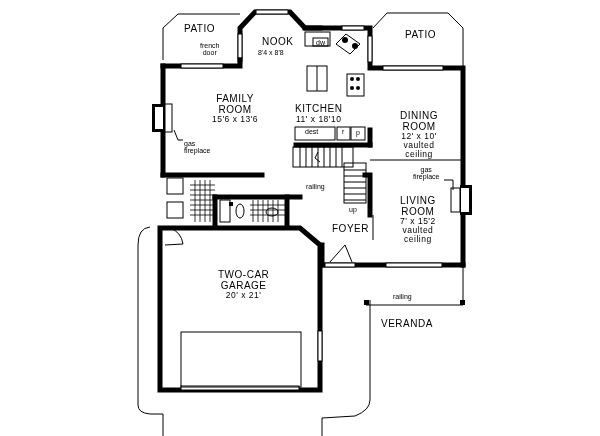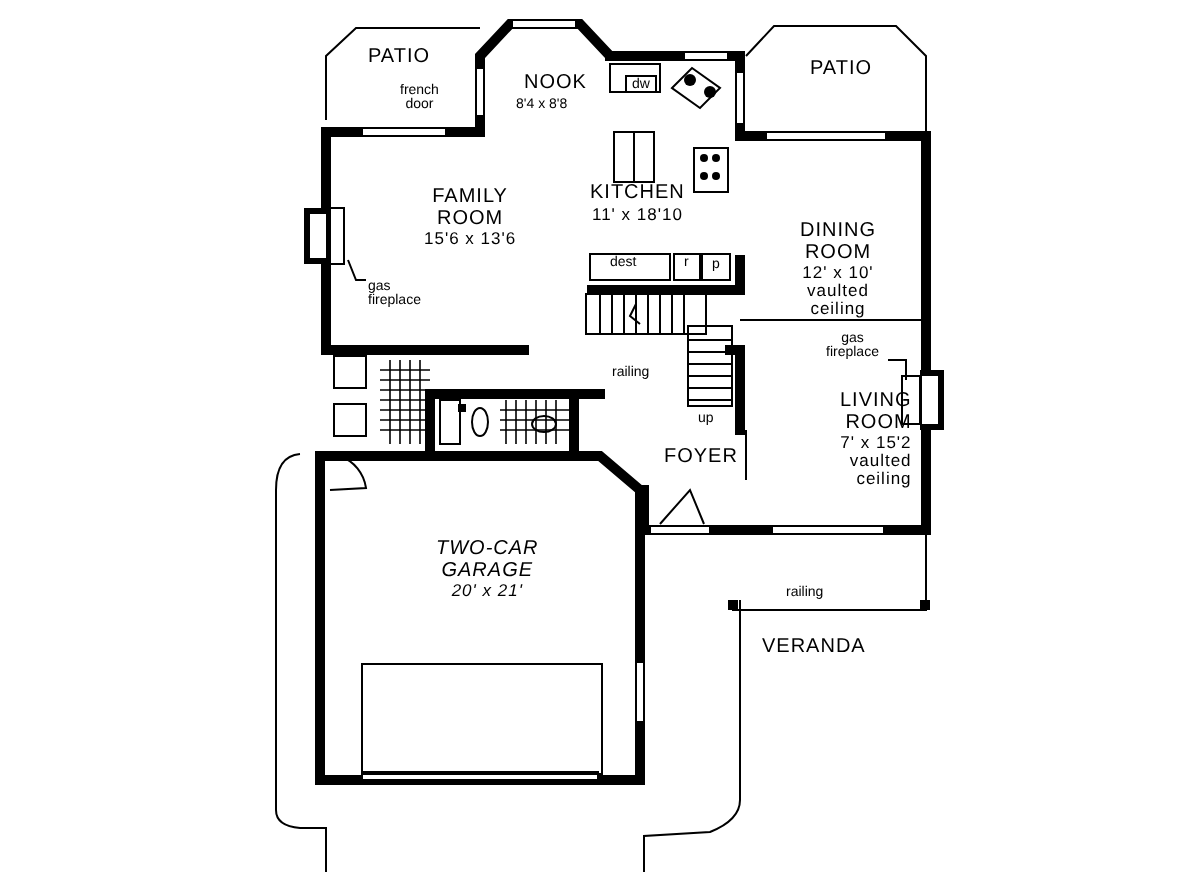--- a/index.html
+++ b/index.html
@@ -150,53 +150,53 @@
 <div class="lbl big" style="left:212px;top:94px;">
   <div>FAMILY</div>
   <div>ROOM</div>
   <div class="sm">15'6 x 13'6</div>
 </div>
 <div class="lbl tiny" style="left:184px;top:140px;text-align:left;">
   <div>gas</div>
   <div>fireplace</div>
 </div>
 
-<div class="lbl big" style="left:295px;top:92px;">
+<div class="lbl big" style="left:295px;top:104px;">
   <div>KITCHEN</div>
   <div class="sm">11' x 18'10</div>
 </div>
 <div class="lbl tiny" style="left:305px;top:128px;">dest</div>
 <div class="lbl tiny" style="left:342px;top:128px;">r</div>
 <div class="lbl tiny" style="left:356px;top:129px;">p</div>
 
 <div class="lbl big" style="left:400px;top:96px;margin-top:15px;">
   <div>DINING</div>
   <div>ROOM</div>
   <div class="sm">12' x 10'</div>
   <div class="sm">vaulted</div>
   <div class="sm">ceiling</div>
 </div>
 
 <div class="lbl tiny" style="left:413px;top:166px;">
   <div>gas</div>
   <div>fireplace</div>
 </div>
 
-<div class="lbl big" style="left:420px;top:196px;text-align:right;">
+<div class="lbl big" style="left:400px;top:196px;">
   <div>LIVING</div>
   <div>ROOM</div>
   <div class="sm">7' x 15'2</div>
   <div class="sm">vaulted</div>
   <div class="sm">ceiling</div>
 </div>
 
 <div class="lbl tiny" style="left:306px;top:183px;">railing</div>
 <div class="lbl tiny" style="left:349px;top:206px;">up</div>
 <div class="lbl big" style="left:332px;top:224px;">FOYER</div>
 
-<div class="lbl big" style="left:218px;top:270px;font-style:italic;">
+<div class="lbl big" style="left:218px;top:270px;">
   <div>TWO-CAR</div>
   <div>GARAGE</div>
   <div class="sm">20' x 21'</div>
 </div>
 
 <div class="lbl big" style="left:381px;top:276px;margin-top:43px;">VERANDA</div>
 <div class="lbl tiny" style="left:393px;top:293px;">railing</div>
 
 </body></html>

